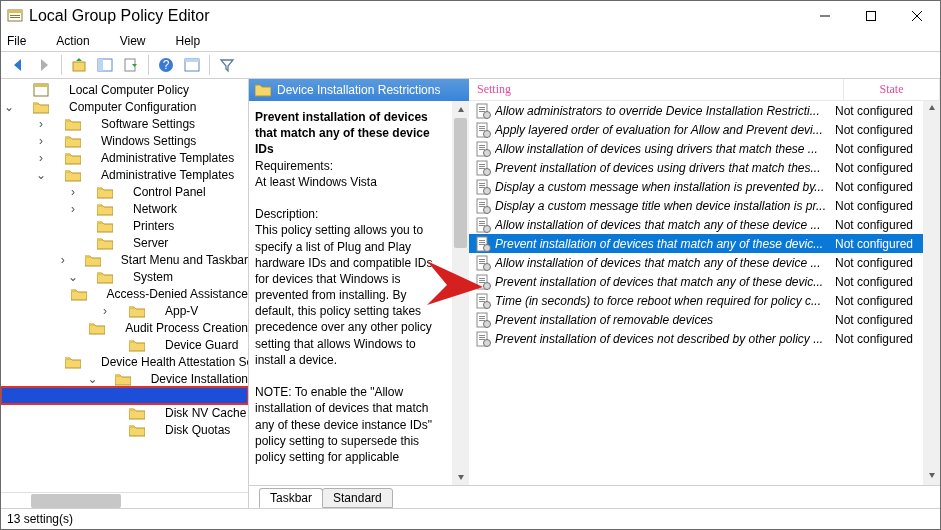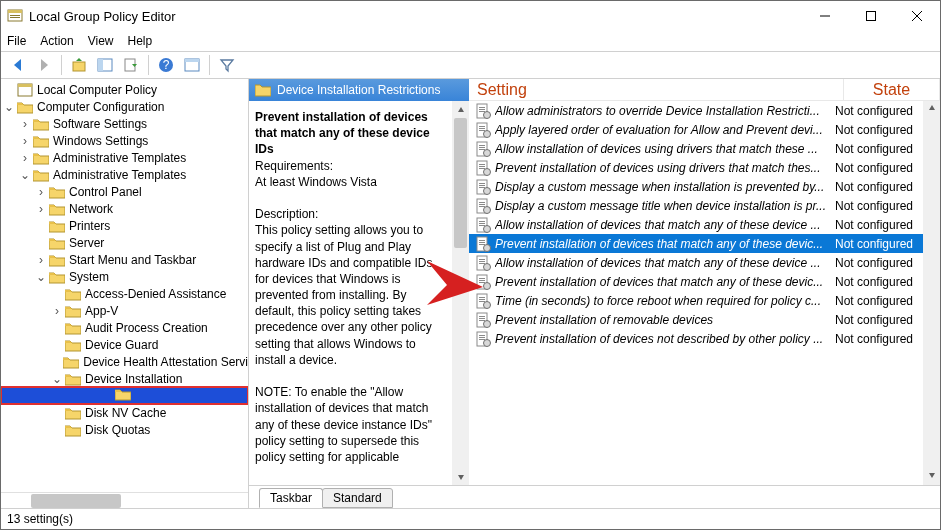--- a/index.html
+++ b/index.html
@@ -4,43 +4,43 @@
 <style>
   * { box-sizing: border-box; font-family: "Segoe UI", Tahoma, sans-serif; font-size: 12px; }
   html, body { margin: 0; padding: 0; width: 941px; height: 530px; overflow: hidden; background: #fff; }
 
   .window { width: 941px; height: 530px; border: 1px solid #6a6a6a; display: flex; flex-direction: column; position: relative; }
 
   
   .titlebar { height: 30px; display: flex; align-items: center; padding: 0 0 0 6px; }
   .title-icon { width: 16px; height: 16px; margin-right: 6px; position: relative; }
   .title-icon svg { width:16px; height:16px; }
-  .title-text { flex: 1; font-size: 13px; }
+  .title-text { flex: 1; font-size: 16px; }
   .win-btns { display: flex; height: 30px; }
   .win-btn { width: 46px; display: flex; align-items: center; justify-content: center; }
   .win-btn svg { width: 10px; height: 10px; stroke: #000; stroke-width: 1; fill: none; }
 
   
-  .menubar { height: 20px; display: flex; align-items: center; padding: 0 6px; gap: 14px; }
+  .menubar { height: 20px; display: flex; align-items: center; padding: 0 6px; gap: 30px; }
   .menubar span { font-size: 12px; }
 
   
   .toolbar { height: 28px; border-top: 1px solid #d0d0d0; border-bottom: 1px solid #d0d0d0; display: flex; align-items: center; padding: 0 6px; gap: 4px; }
   .tbtn { width: 22px; height: 22px; display: flex; align-items: center; justify-content: center; }
   .tsep { width: 1px; height: 20px; background: #d0d0d0; margin: 0 2px; }
   .tbtn svg { width: 16px; height: 16px; }
 
   
   .body { flex: 1; display: flex; min-height: 0; }
 
   
   .tree-pane { width: 248px; border-right: 1px solid #d0d0d0; display: flex; flex-direction: column; min-height: 0; }
   .tree-scroll { flex: 1; overflow: hidden; position: relative; }
   .tree { padding: 2px 0; }
-  .tree-row { height: 17px; display: flex; align-items: center; white-space: nowrap; overflow: hidden; }
+  .tree-row { height: 17px; display: flex; align-items: center; white-space: nowrap; overflow: hidden; gap: 16px; }
   .tw { display:inline-block; width:16px; height:16px; text-align:center; line-height:16px; font-size:12px; color:#555; }
   .tw-empty { display:inline-block; width:16px; height:16px; }
   .folder { width:16px; height:14px; margin-right:4px; flex:none; }
   .tree-label { font-size: 12px; }
   .tree-sel { outline: 2px solid #e03030; outline-offset: -1px; background: #1d4ed8; flex-direction: column; }
   .hscroll { height: 16px; border-top: 1px solid #e0e0e0; display:flex; align-items:center; }
   .hscroll .thumb { height:14px; width:90px; background:#c7c7c7; border-radius:2px; margin-left:30px; }
 
   
   .right-pane { flex:1; display:flex; flex-direction:column; min-height:0; }
@@ -55,21 +55,21 @@
   .detail-body a { color:#0645cc; text-decoration:underline; }
   .detail-scroll { position:relative; }
   .vscroll { width:17px; background:#f0f0f0; display:flex; flex-direction:column; align-items:center; }
   .vscroll .arrow { height:17px; width:17px; display:flex; align-items:center; justify-content:center; }
   .vscroll .track { flex:1; width:17px; position:relative; }
   .vscroll .thumb { position:absolute; left:2px; right:2px; top:0; height:130px; background:#c7c7c7; border-radius:2px; }
 
   
   .list-col { flex:1; display:flex; flex-direction:column; min-height:0; }
   .list-head { height:22px; display:flex; border-bottom:1px solid #e8e8e8; background:#fff; }
-  .list-head .col { display:flex; align-items:center; padding:0 8px; color:#c2410c; font-size:16px; border-right:1px solid #e8e8e8; }
+  .list-head .col { display:flex; align-items:center; padding:0 8px; color:#ec4899; font-size:12px; border-right:1px solid #e8e8e8;font-family:Liberation Serif, serif; }
   .col-setting { flex:1; }
   .col-state { width:96px; justify-content:center; }
   .list-body { flex:1; overflow:hidden; position:relative; }
   .list-rows { position:absolute; inset:0 17px 0 0; }
   .list-vscroll { position:absolute; right:0; top:0; bottom:0; width:17px; background:#f0f0f0; display:flex; flex-direction:column; align-items:center; }
   .lrow { height:19px; display:flex; align-items:center; padding-left:6px; }
   .lrow.sel { background:#0a78d6; color:#fff; }
   .set-icon { width:16px; height:16px; margin-right:4px; flex:none; }
   .set-label { flex:1; white-space:nowrap; overflow:hidden; text-overflow:ellipsis; font-size:12px;font-style:italic; }
   .set-state { width:96px; padding:0 8px; font-size:12px; white-space:nowrap; }

